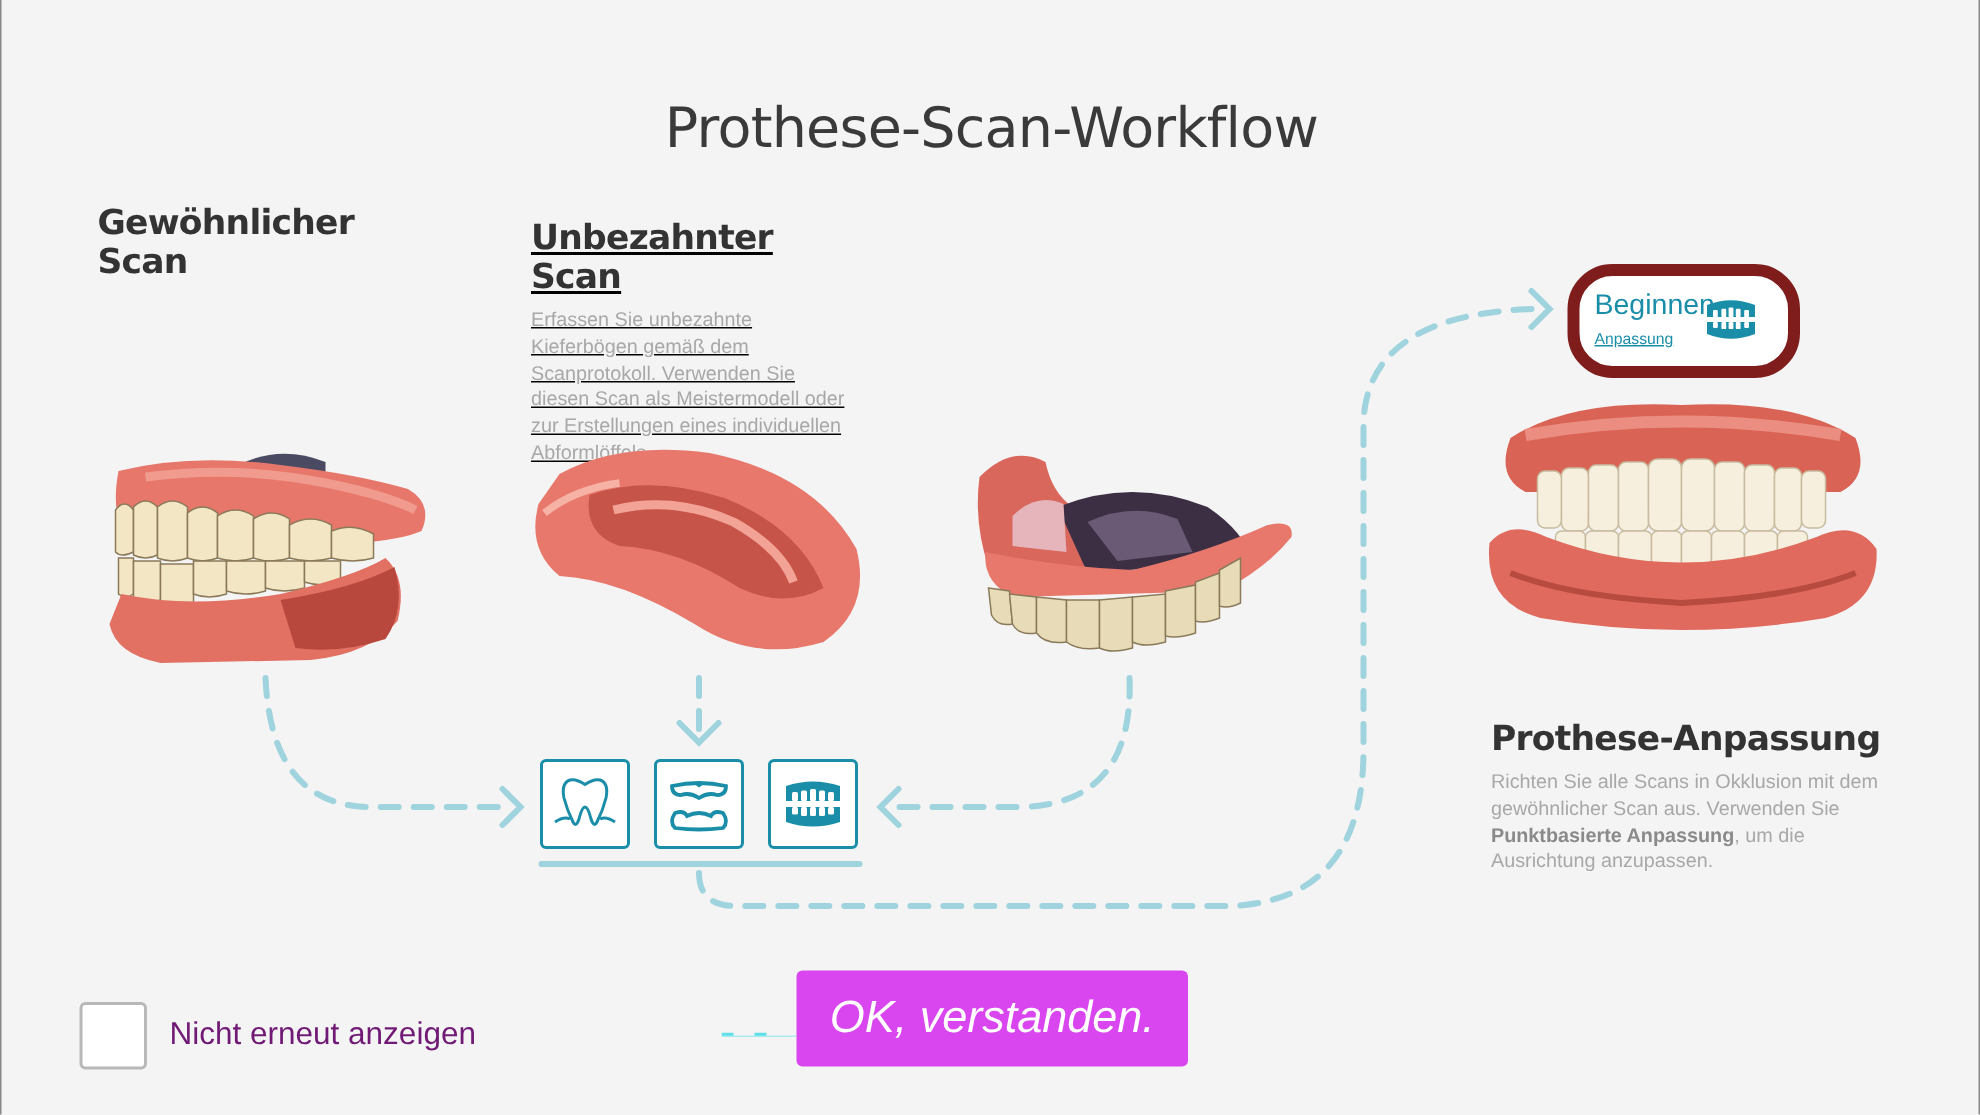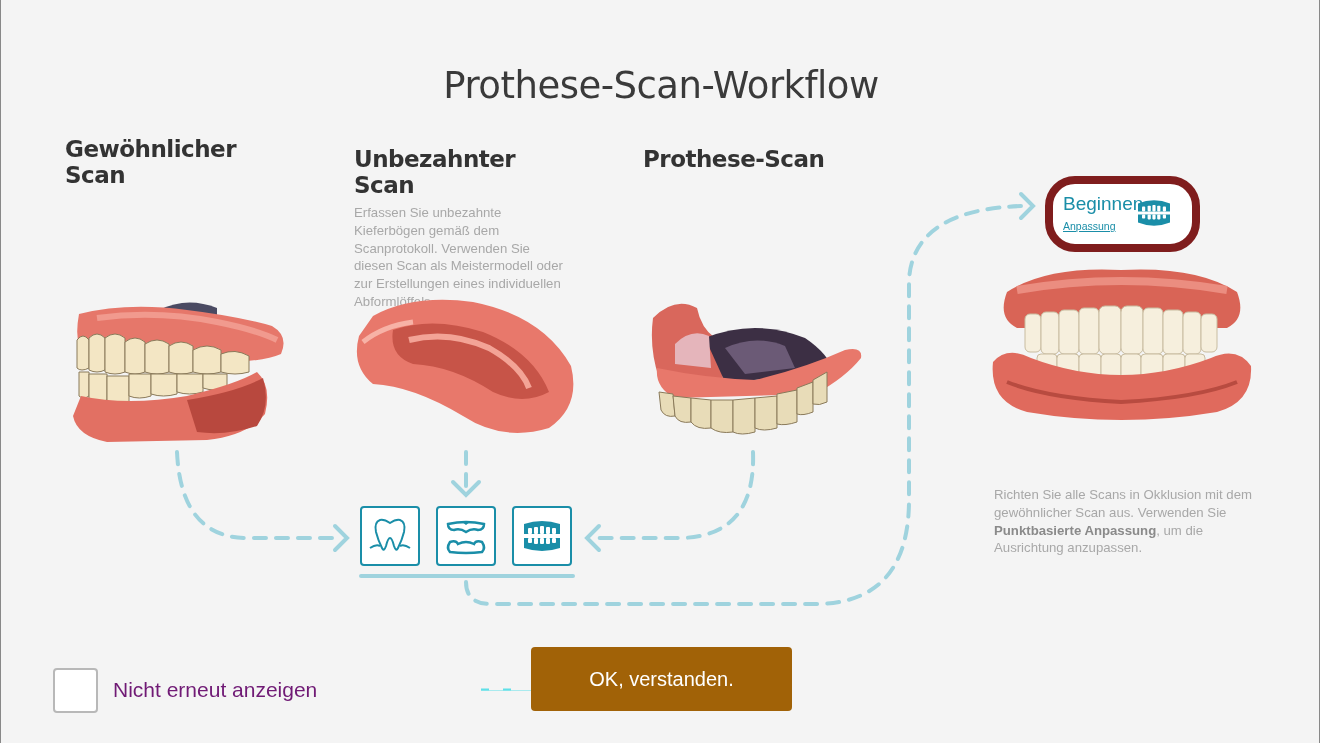--- a/index.html
+++ b/index.html
@@ -20,43 +20,43 @@
     border-radius:4px; background:#fff; box-sizing:border-box; display:flex; align-items:center; justify-content:center; }
   .bar { position:absolute; left:358px; top:574px; width:216px; height:4px; background:#9fd3de; border-radius:2px; }
   .begin-btn { position:absolute; left:1044px; top:176px; width:155px; height:76px; border:8px solid #7f1d1d;
     border-radius:30px; box-sizing:border-box; background:#fff; cursor:pointer; }
   .begin-btn .main { position:absolute; left:10px; top:9px; font-size:19px; color:#1a8ea8; }
   .begin-btn .sub { position:absolute; left:10px; top:36px; font-size:10.5px; color:#1a8ea8;text-decoration:underline; }
   .begin-btn svg { position:absolute; right:20px; top:13px; }
   .checkbox { position:absolute; left:52px; top:668px; width:45px; height:45px; border:2px solid #b8b8b8;
     border-radius:4px; background:#fff; box-sizing:border-box; cursor:pointer; }
   .cb-label { position:absolute; left:112px; top:678px; font-size:21px; color:#701a75; }
-  .ok-btn { position:absolute; left:530px; top:647px; width:261px; height:64px; background:#a16207;
-    border-radius:4px; color:#fff; font-size:20px; display:flex; align-items:center; justify-content:center; cursor:pointer; }
+  .ok-btn { position:absolute; left:530px; top:647px; width:261px; height:64px; background:#d946ef;
+    border-radius:4px; color:#fff; font-size:30px; display:flex; align-items:center; justify-content:center; cursor:pointer;font-style:italic; }
   .artifact { position:absolute; left:480px; top:688px; width:50px; height:3px; }
 </style>
 </head>
 <body>
 
 <div class="title">Prothese-Scan-Workflow</div>
 
 <div class="col" style="left:64px; top:136px; width:230px;">
   <h2>Gewöhnlicher Scan</h2>
 </div>
 
-<div class="col" style="left:353px; top:146px; width:210px;">
+<div class="col" style="left:353px; top:146px; width:210px;text-decoration:underline;">
   <h2>Unbezahnter Scan</h2>
   <p>Erfassen Sie unbezahnte Kieferbögen gemäß dem Scanprotokoll. Verwenden Sie diesen Scan als Meistermodell oder zur Erstellungen eines individuellen Abformlöffels.</p>
 </div>
 
 <div class="col" style="left:642px; top:146px; width:232px;">
-  <h2>Prothese-Scan</h2>
 </div>
 
 <div class="col" style="left:993px; top:480px; width:265px;">
+  <h2>Prothese-Anpassung</h2>
   <p><span>Richten Sie alle Scans in Okklusion mit dem gewöhnlicher Scan aus. Verwenden Sie </span><b>Punktbasierte Anpassung</b><span>, um die Ausrichtung anzupassen.</span></p>
 </div>
 
 <svg class="illus" style="left:66px; top:296px;" width="222" height="146" viewBox="0 0 222 146">
   <path d="M92 14 Q120 0 150 12 L150 30 L100 30 Z" fill="#4a4a62"></path>
   <path d="M12 18 Q60 6 120 14 Q170 20 205 30 Q222 40 214 58 Q200 64 170 66 L20 64 Q6 50 12 18 Z" fill="#e6776a"></path>
   <path d="M30 22 Q90 14 150 26 Q190 34 210 44" stroke="#f19a8e" stroke-width="6" fill="none"></path>
   <g fill="#f3e6c4" stroke="#8a7a5a" stroke-width="1">
     <path d="M10 44 Q16 36 22 44 L22 72 Q14 76 10 72 Z"></path>
     <path d="M22 42 Q30 34 38 42 L38 74 Q30 78 22 74 Z"></path>

